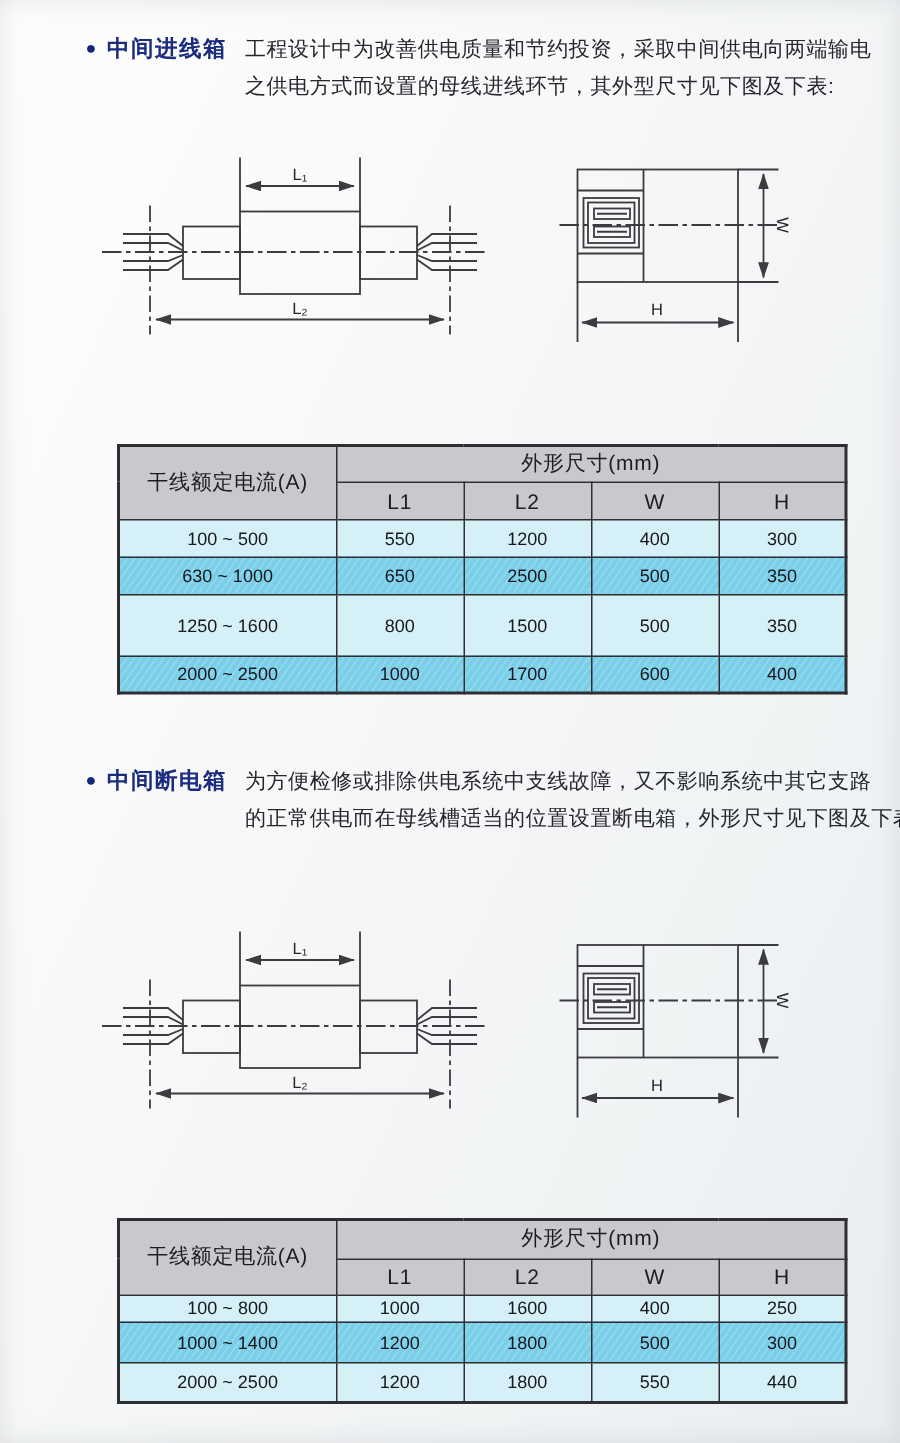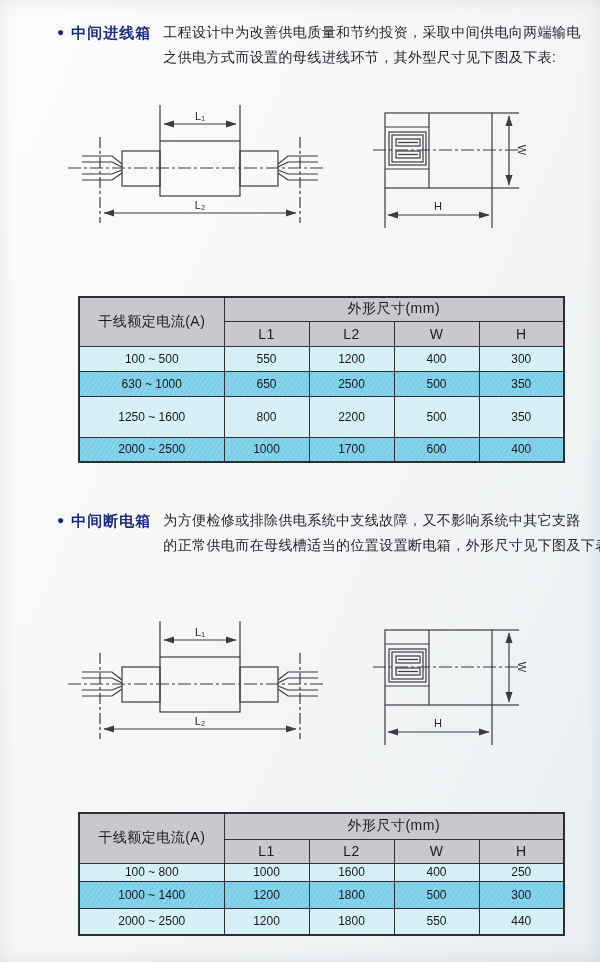--- a/index.html
+++ b/index.html
@@ -136,21 +136,21 @@
       <tr class="row-dark" style="height:25px">
         <td>630 ~ 1000</td>
         <td>650</td>
         <td>2500</td>
         <td>500</td>
         <td>350</td>
       </tr>
       <tr class="row-light" style="height:41px">
         <td>1250 ~ 1600</td>
         <td>800</td>
-        <td>2200</td>
+        <td>1500</td>
         <td>500</td>
         <td>350</td>
       </tr>
       <tr class="row-dark" style="height:25px">
         <td>2000 ~ 2500</td>
         <td>1000</td>
         <td>1700</td>
         <td>600</td>
         <td>400</td>
       </tr>

